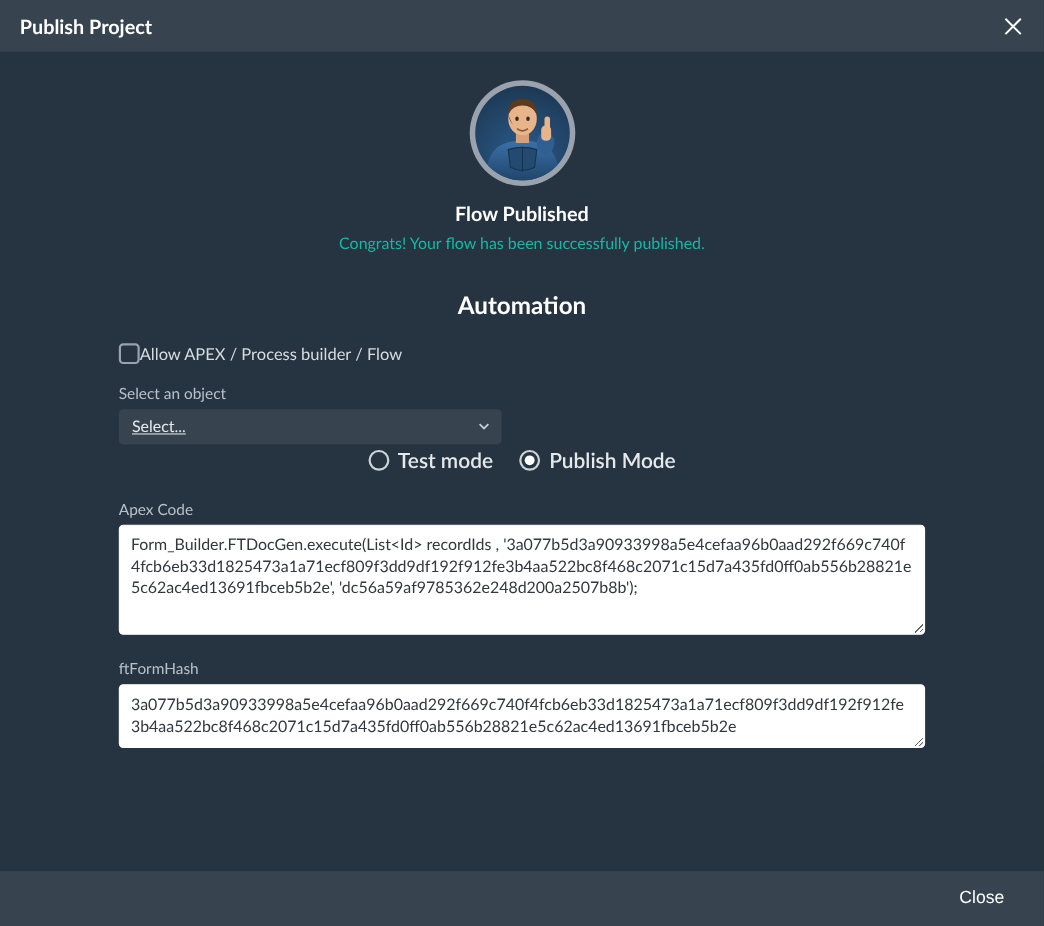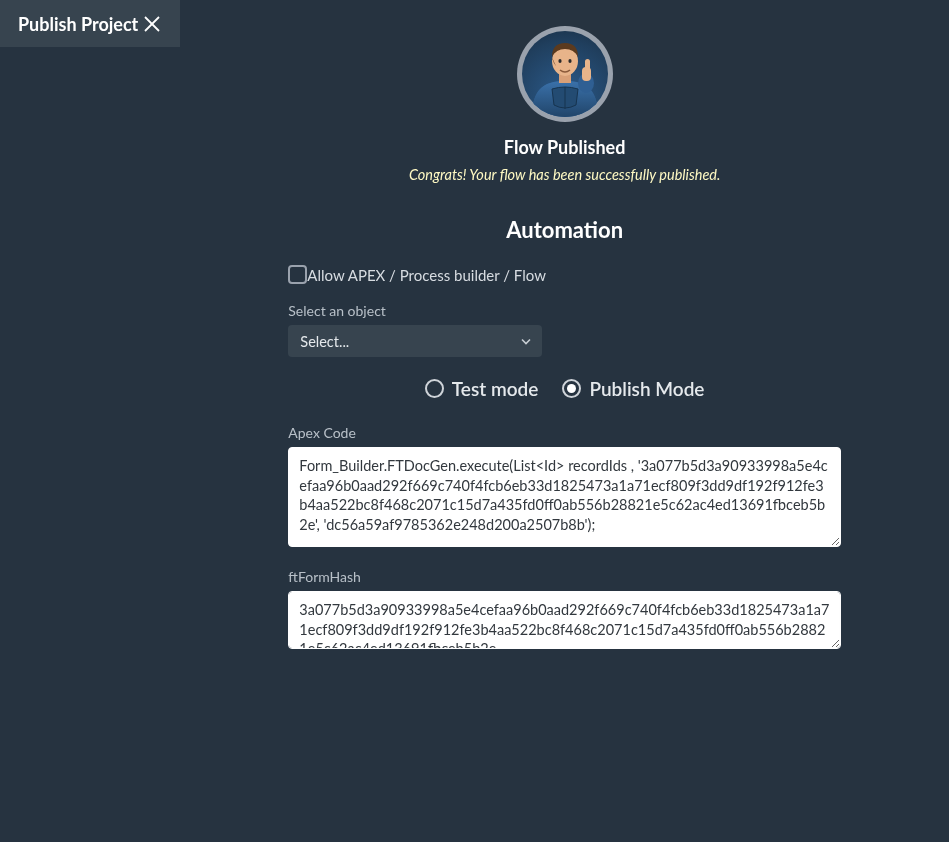--- a/index.html
+++ b/index.html
@@ -8,21 +8,21 @@
     height: 842px;
     font-family: "Segoe UI", "Lato", -apple-system, BlinkMacSystemFont, sans-serif;
     background: #263340;
     color: #d9dee3;
     overflow: hidden;
   }
   .modal {
     width: 100%;
     height: 100%;
     display: flex;
-    flex-direction: row;
+    flex-direction: column;
   }
   .header {
     background: #37444f;
     height: 47px;
     display: flex;
     align-items: center;
     justify-content: space-between;
     padding: 0 14px 0 18px;
   }
   .header-title {
@@ -70,23 +70,22 @@
     align-items: flex-end;
     justify-content: center;
   }
   .flow-published {
     color: #ffffff;
     font-size: 18px;
     font-weight: 700;
     margin-bottom: 8px;
   }
   .congrats {
-    color: #fef9c3;
+    color: #14b8a6;
     font-size: 14.5px;
-    font-style: italic;
   }
   .section-title {
     text-align: center;
     color: #ffffff;
     font-size: 22px;
     font-weight: 700;
     margin-bottom: 22px;
   }
   .checkbox-row {
     display: flex;
@@ -106,22 +105,23 @@
     color: #d7dce1;
   }
   .field-label {
     font-size: 14px;
     color: #b8c0c8;
     margin-bottom: 6px;
     display: block;
   }
   .select-wrap {
     position: relative;
-    width: 254px;
-    margin-bottom: 20px;
+    width: 348px;
+    margin-bottom: 3px;
+    text-decoration: underline;
   }
   .select {
     width: 100%;
     background: #37444f;
     border: none;
     border-radius: 4px;
     height: 32px;
     padding: 0 34px 0 12px;
     color: #e5e9ec;
     font-size: 14.5px;
@@ -302,14 +302,17 @@
     <div class="field-block">
       <label class="field-label">ftFormHash</label>
       <textarea class="textarea hash" style="">3a077b5d3a90933998a5e4cefaa96b0aad292f669c740f4fcb6eb33d1825473a1a71ecf809f3dd9df192f912fe3b4aa522bc8f468c2071c15d7a435fd0ff0ab556b28821e5c62ac4ed13691fbceb5b2e</textarea>
     </div>
 
     <div class="field-block">
     </div>
 
   </div>
 
+  <div class="footer">
+    <button class="close-btn">Close</button>
+  </div>
 
 </div>
 
 </body></html>

